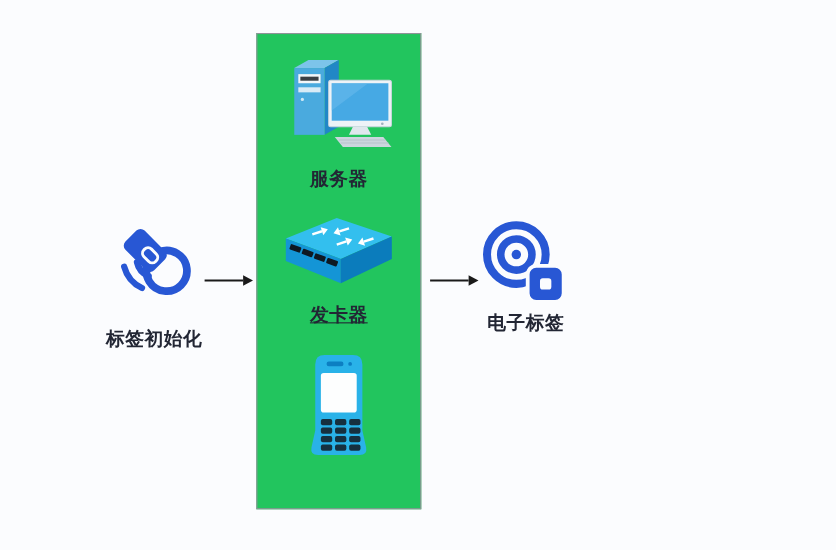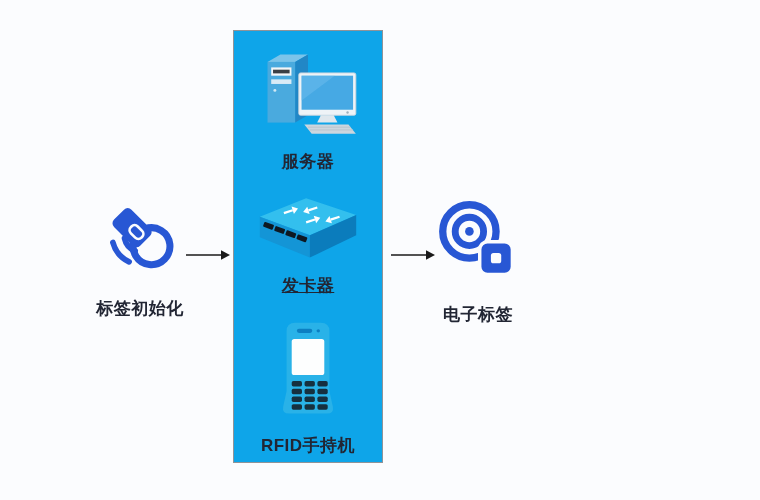--- a/index.html
+++ b/index.html
@@ -8,21 +8,21 @@
     font-family:"Liberation Sans",sans-serif;overflow:hidden;
   }
   .node{position:absolute;text-align:center;}
   .node svg{display:block;margin:0 auto;}
   .label{
     font-size:17px;font-weight:700;color:#222634;letter-spacing:.5px;
     line-height:22px;white-space:nowrap;
   }
   .panel{
     position:absolute;left:233px;top:30px;width:150px;height:433px;
-    border:1.5px solid #8f9398;background:#0ea5e9;box-sizing:border-box;
+    border:1.5px solid #8f9398;background:#22c55e;box-sizing:border-box;
   }
   .pnode{position:absolute;left:0;width:100%;text-align:center;}
   .arrow{position:absolute;}
 </style>
 </head>
 <body>
 
 <div class="canvas">
 
   <div class="node" style="left:72px;top:196px;width:136px;">
@@ -117,34 +117,33 @@
             <rect x="31" y="83" width="12" height="6.5" rx="2"></rect>
             <rect x="46" y="83" width="12" height="6.5" rx="2"></rect>
           <rect x="16" y="92" width="12" height="6.5" rx="2"></rect>
             <rect x="31" y="92" width="12" height="6.5" rx="2"></rect>
             <rect x="46" y="92" width="12" height="6.5" rx="2"></rect>
           <rect x="16" y="101" width="12" height="6.5" rx="2"></rect>
             <rect x="31" y="101" width="12" height="6.5" rx="2"></rect>
             <rect x="46" y="101" width="12" height="6.5" rx="2"></rect>
         </g>
       </svg>
-      <div class="label" style="margin-top:10px;">RFID手持机</div>
     </div>
   </div>
 
   <svg class="arrow" style="left:390px;top:249px;" width="46" height="12">
     <line x1="1" y1="6" x2="36" y2="6" stroke="#1a1a1a" stroke-width="1.6"></line>
     <polygon points="36,1.2 45,6 36,10.8" fill="#1a1a1a"></polygon>
   </svg>
 
   <div class="node" style="left:428px;top:197px;width:100px;">
     <svg width="86" height="86" viewBox="0 0 100 100">
       <circle cx="40" cy="40" r="31" fill="none" stroke="#2857d4" stroke-width="8.5"></circle>
       <circle cx="40" cy="40" r="16.5" fill="none" stroke="#2857d4" stroke-width="8"></circle>
       <circle cx="40" cy="40" r="5" fill="#2857d4"></circle>
       <rect x="52" y="52" width="38" height="38" rx="9" fill="#2857d4" stroke="#fbfcfe" stroke-width="4"></rect>
       <rect x="65" y="65" width="12" height="12" rx="3" fill="#fbfcfe"></rect>
     </svg>
-    <div class="label" style="margin-top:21px;">电子标签</div>
+    <div class="label" style="">电子标签</div>
   </div>
 
 
 </div>
 
 </body></html>

